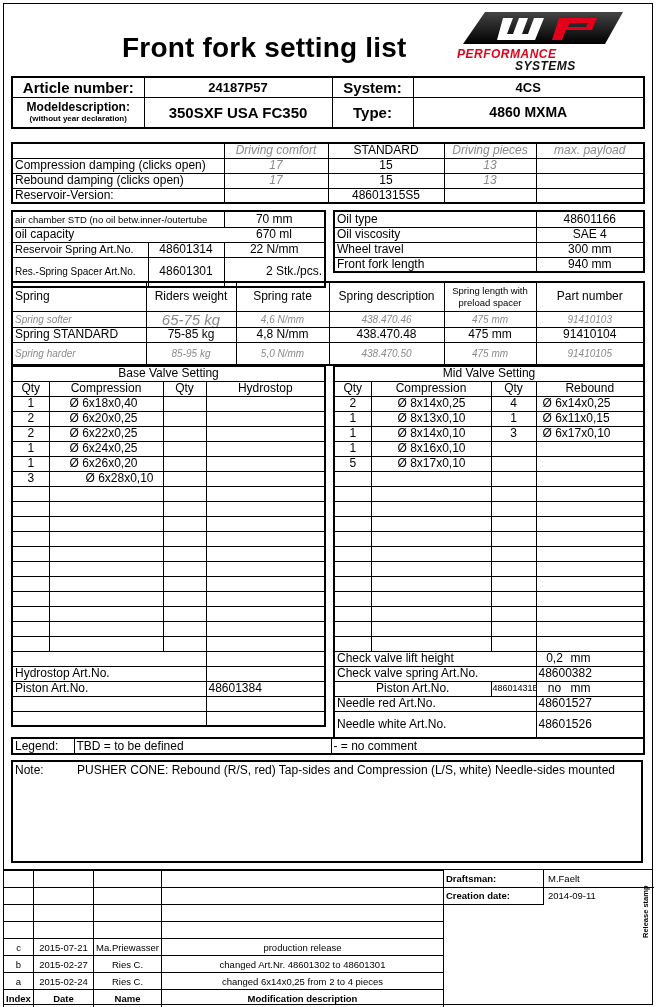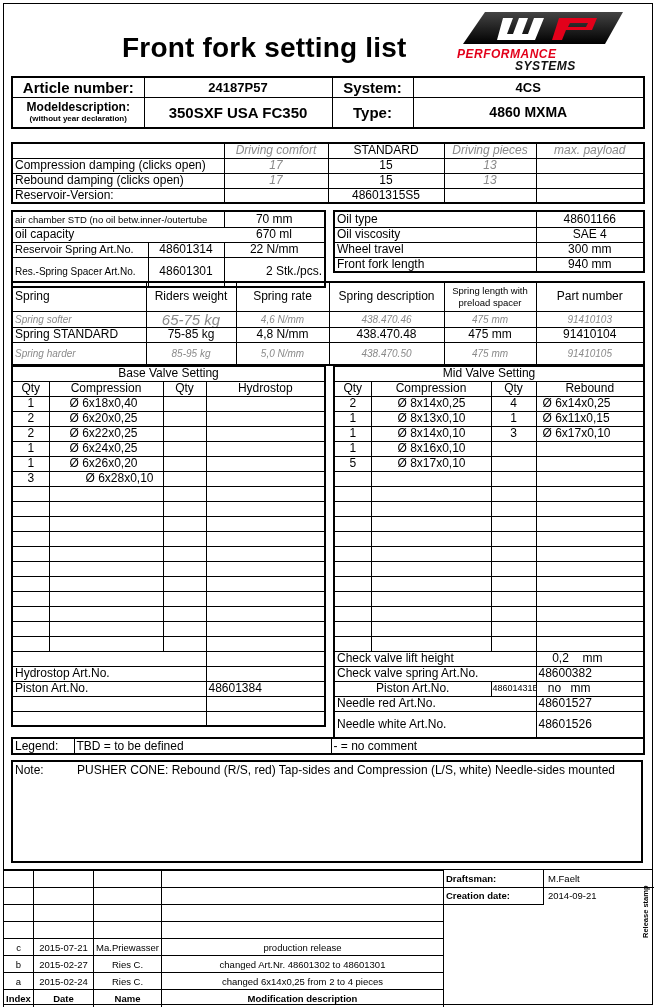--- a/index.html
+++ b/index.html
@@ -464,21 +464,21 @@
       </tr>
       <tr style="height: 15px;">
         <td></td>
         <td colspan="2"></td>
         <td></td>
         <td></td>
       </tr>
   <tr style="height:15px">
     <td colspan="4">Check valve lift height</td>
     <td>
-      <span style="display:inline-block; width:44px; text-align:center">0,2</span><span>mm</span>
+      <span style="display:inline-block; width:32px; text-align:center">0,2</span><span>mm</span>
     </td>
   </tr>
   <tr style="height:15px">
     <td colspan="4">Check valve spring Art.No.</td>
     <td>48600382</td>
   </tr>
   <tr style="height:15px">
     <td colspan="3" class="c">Piston Art.No.</td>
     <td style="font-size:9px; padding:0 1px">48601431E</td>
     <td>
@@ -581,18 +581,18 @@
       <col style="width:100px">
       <col style="width:110px">
     </colgroup>
   <tbody>
       <tr style="height:17px">
     <td style="font-weight:bold; border-top:none">Draftsman:</td>
     <td style="padding-left:4px; border-top:none; border-right:none">M.Faelt</td>
   </tr>
   <tr style="height:17px">
     <td style="font-weight:bold">Creation date:</td>
-    <td style="padding-left:4px; border-right:none; border-bottom:none">2014-09-21</td>
+    <td style="padding-left:4px; border-right:none; border-bottom:none">2014-09-11</td>
   </tr>
 </tbody>
   </table>
 
 <div class="release-stamp">Release stamp</div>
 
 </body></html>

